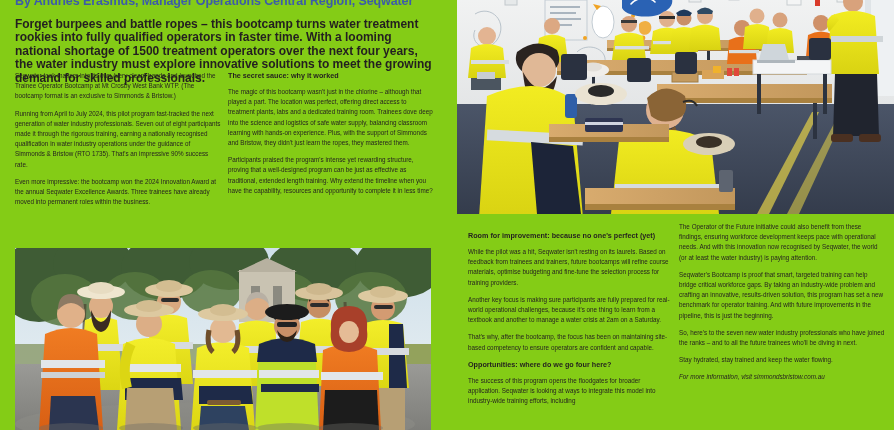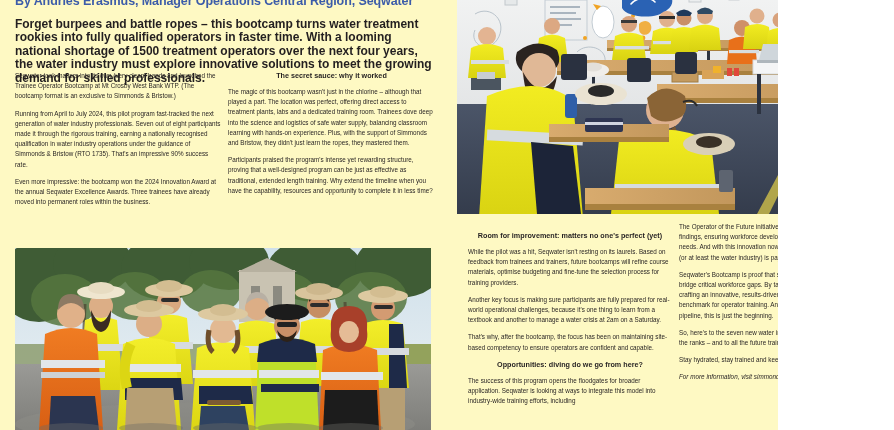--- a/index.html
+++ b/index.html
@@ -9,24 +9,24 @@
   }
   body {
     width: 894px;
     height: 430px;
     overflow: hidden;
     font-family: "Liberation Sans", sans-serif;
     color: #231f20;
   }
   .page {
     position: relative;
-    width: 778px;
+    width: 894px;
     height: 430px;
     overflow: hidden;
-    background: #fef9c3;
+    background: #84cc16;
   }
 
   
   .byline {
     position: absolute;
     left: 15px;
     top: -6px;
     width: 430px;
     font-size: 12.5px;
     font-weight: bold;
@@ -60,21 +60,20 @@
   }
   .col p {
     margin: 0 0 7px 0;
   }
   .col h3 {
     margin: 0 0 6px 0;
     font-size: 7.2px;
     font-weight: bold;
     line-height: 10px;
     color: #231f20;
-    text-align: center;
   }
   .col .italic { font-style: italic; }
 
   #col-1 { left: 15px;  top: 71px;  width: 206px; }
   #col-2 { left: 228px; top: 71px;  width: 207px; }
   #col-3 { left: 468px; top: 231px; width: 204px; }
   #col-4 { left: 679px; top: 222px; width: 207px; }
 
   
   .photo {
@@ -110,25 +109,25 @@
     <p>Even more impressive: the bootcamp won the 2024 Innovation Award at the annual Seqwater Excellence Awards. Three trainees have already moved into permanent roles within the business.</p>
   </div>
 
   <div class="col" id="col-2">
     <h3>The secret sauce: why it worked</h3>
     <p>The magic of this bootcamp wasn't just in the chlorine – although that played a part. The location was perfect, offering direct access to treatment plants, labs and a dedicated training room. Trainees dove deep into the science and logistics of safe water supply, balancing classroom learning with hands-on experience. Plus, with the support of Simmonds and Bristow, they didn't just learn the ropes, they mastered them.</p>
     <p>Participants praised the program's intense yet rewarding structure, proving that a well-designed program can be just as effective as traditional, extended length training. Why extend the timeline when you have the capability, resources and opportunity to complete it in less time?</p>
   </div>
 
   <div class="col" id="col-3">
-    <h3>Room for improvement: matters no one's perfect (yet)</h3>
+    <h3>Room for improvement: because no one's perfect (yet)</h3>
     <p>While the pilot was a hit, Seqwater isn't resting on its laurels. Based on feedback from trainees and trainers, future bootcamps will refine course materials, optimise budgeting and fine-tune the selection process for training providers.</p>
     <p>Another key focus is making sure participants are fully prepared for real-world operational challenges, because it's one thing to learn from a textbook and another to manage a water crisis at 2am on a Saturday.</p>
     <p>That's why, after the bootcamp, the focus has been on maintaining site-based competency to ensure operators are confident and capable.</p>
-    <h3>Opportunities: diving do we go from here?</h3>
+    <h3>Opportunities: where do we go four here?</h3>
     <p>The success of this program opens the floodgates for broader application. Seqwater is looking at ways to integrate this model into industry-wide training efforts, including</p>
   </div>
 
   <div class="col" id="col-4">
     <p>The Operator of the Future initiative could also benefit from these findings, ensuring workforce development keeps pace with operational needs. And with this innovation now recognised by Seqwater, the world (or at least the water industry) is paying attention.</p>
     <p>Seqwater's Bootcamp is proof that smart, targeted training can help bridge critical workforce gaps. By taking an industry-wide problem and crafting an innovative, results-driven solution, this program has set a new benchmark for operator training. And with future improvements in the pipeline, this is just the beginning.</p>
     <p>So, here's to the seven new water industry professionals who have joined the ranks – and to all the future trainees who'll be diving in next.</p>
     <p>Stay hydrated, stay trained and keep the water flowing.</p>
     <p class="italic">For more information, visit simmondsbristow.com.au</p>
   </div>

